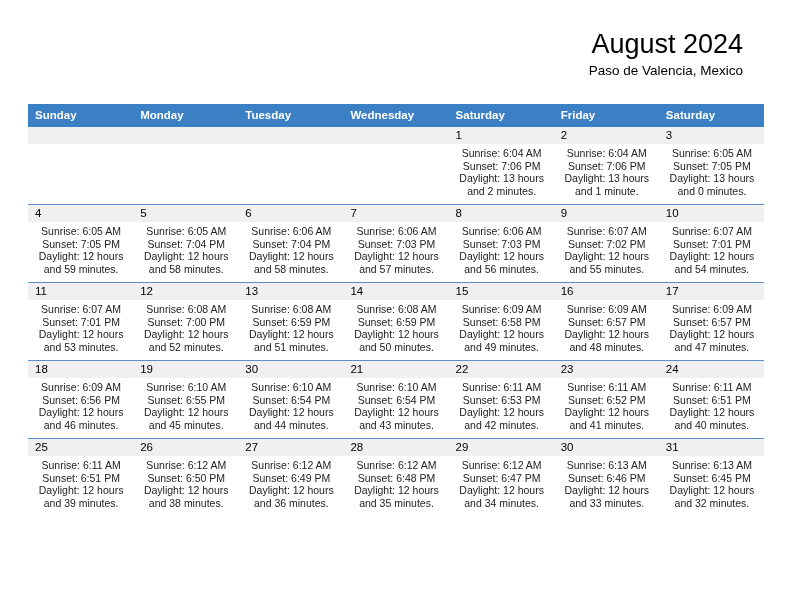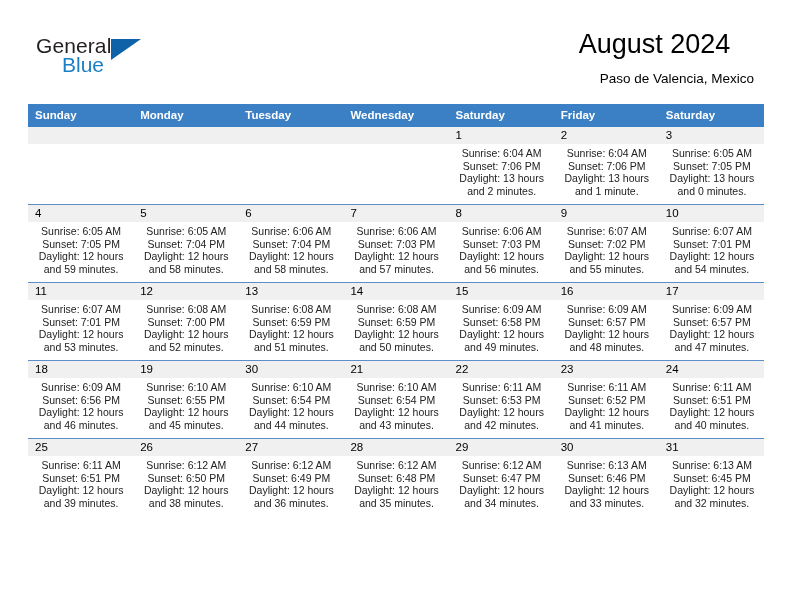--- a/index.html
+++ b/index.html
@@ -60,32 +60,33 @@
     left: 75px;
     top: 5px;
     width: 0;
     height: 0;
     border-left: 30px solid #0f62a8;
     border-bottom: 21px solid transparent;
   }
 
   .title-block {
     position: absolute;
-    right: 2px;
+    right: 13px;
     top: 0;
+    text-align: right;
   }
   .cal-title {
     font-size: 27px;
     font-weight: normal;
     color: #000000;
     line-height: 32px;
     white-space: nowrap;
   }
   .cal-subtitle {
-    margin-top: 11px;
+    margin-top: 3px;
     font-size: 13.5px;
     color: #000000;
     line-height: 16px;
     white-space: nowrap;
     padding-left: 21px;
   }
 
   
   .calendar {
     position: absolute;
@@ -144,25 +145,20 @@
     white-space: nowrap;
   }
 </style>
 </head>
 <body>
 
 <div class="page">
 
   <div class="header">
 
-    <div class="brand">
-      <span class="brand-general">General</span>
-      <span class="brand-triangle"></span>
-      <span class="brand-blue">Blue</span>
-    </div>
 
     <div class="title-block">
       <div class="cal-title">August 2024</div>
       <div class="cal-subtitle">Paso de Valencia, Mexico</div>
     </div>
 
   </div>
 
   <table class="calendar">
     <thead>

